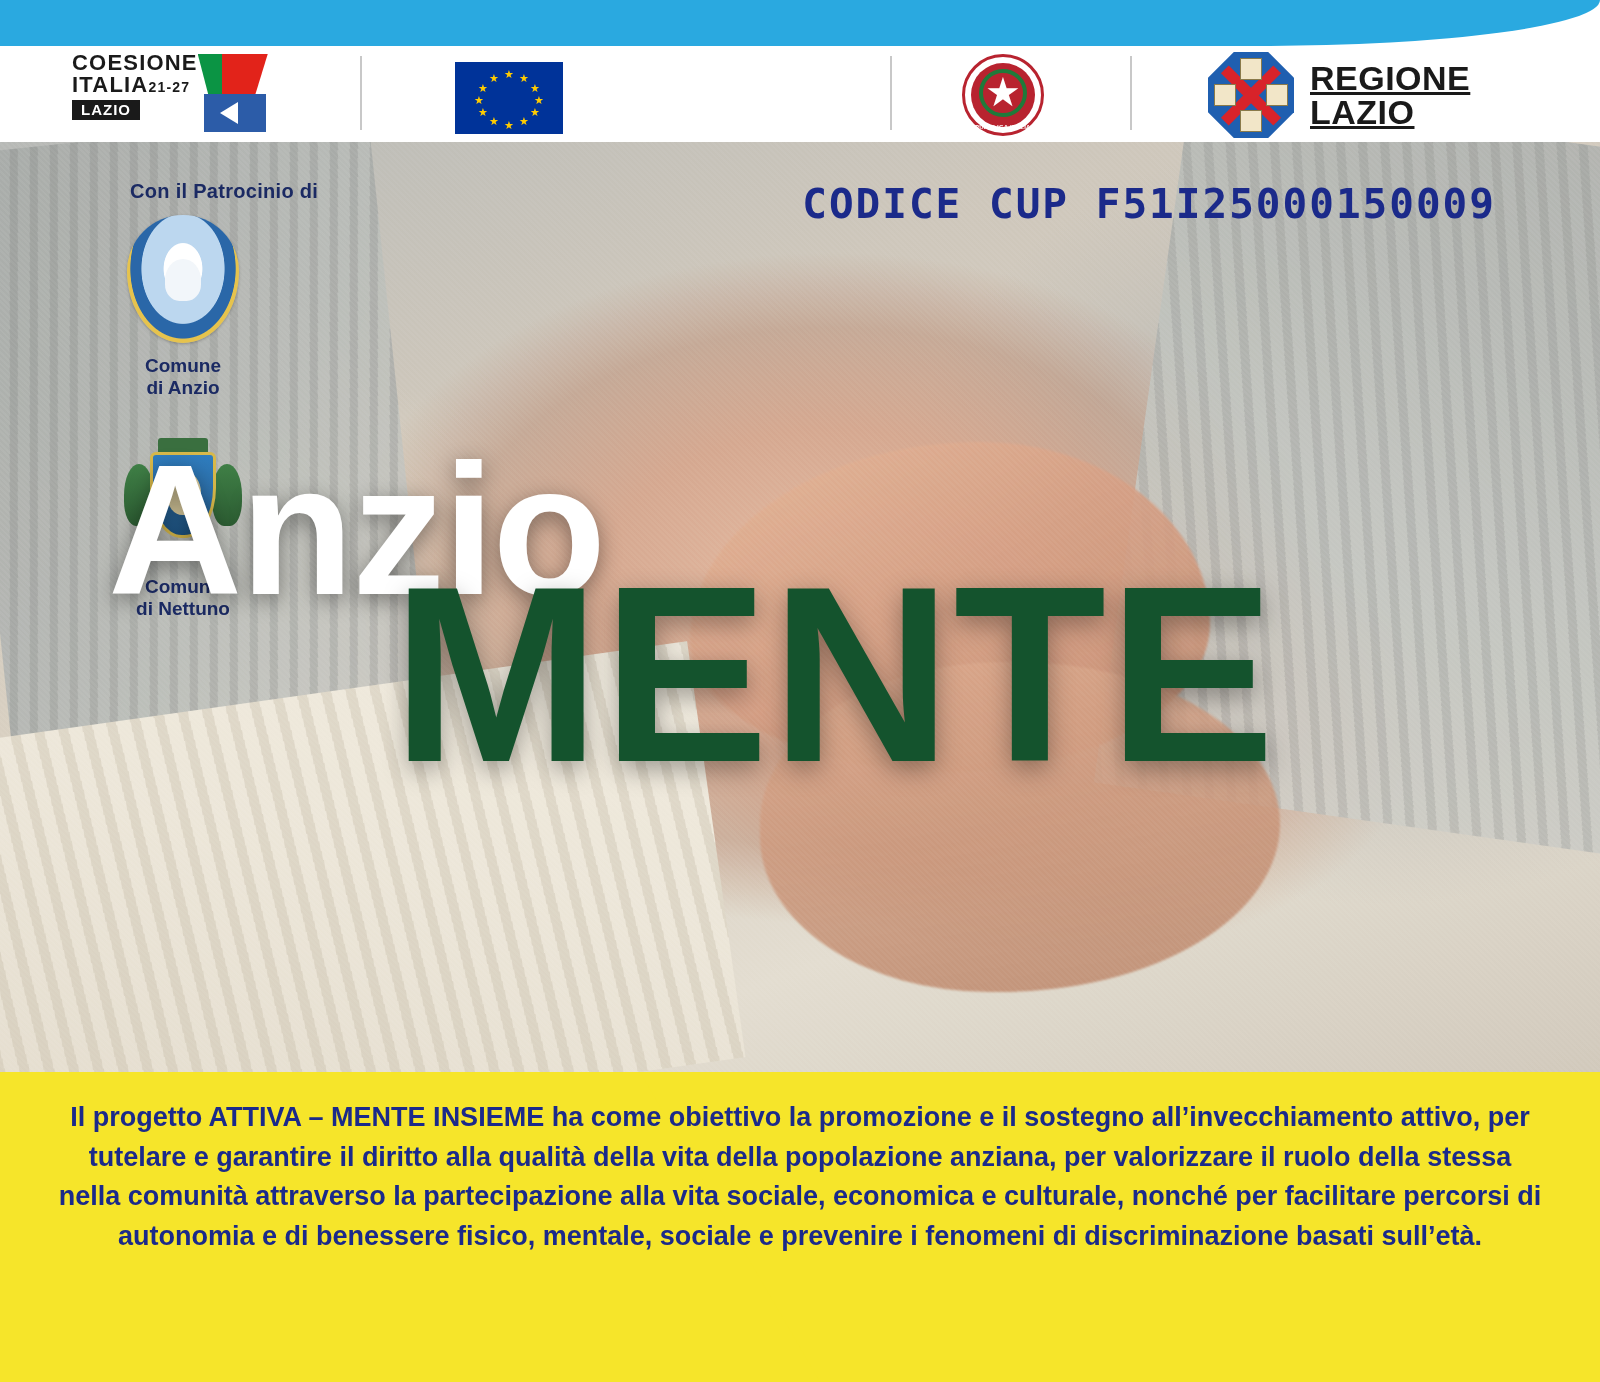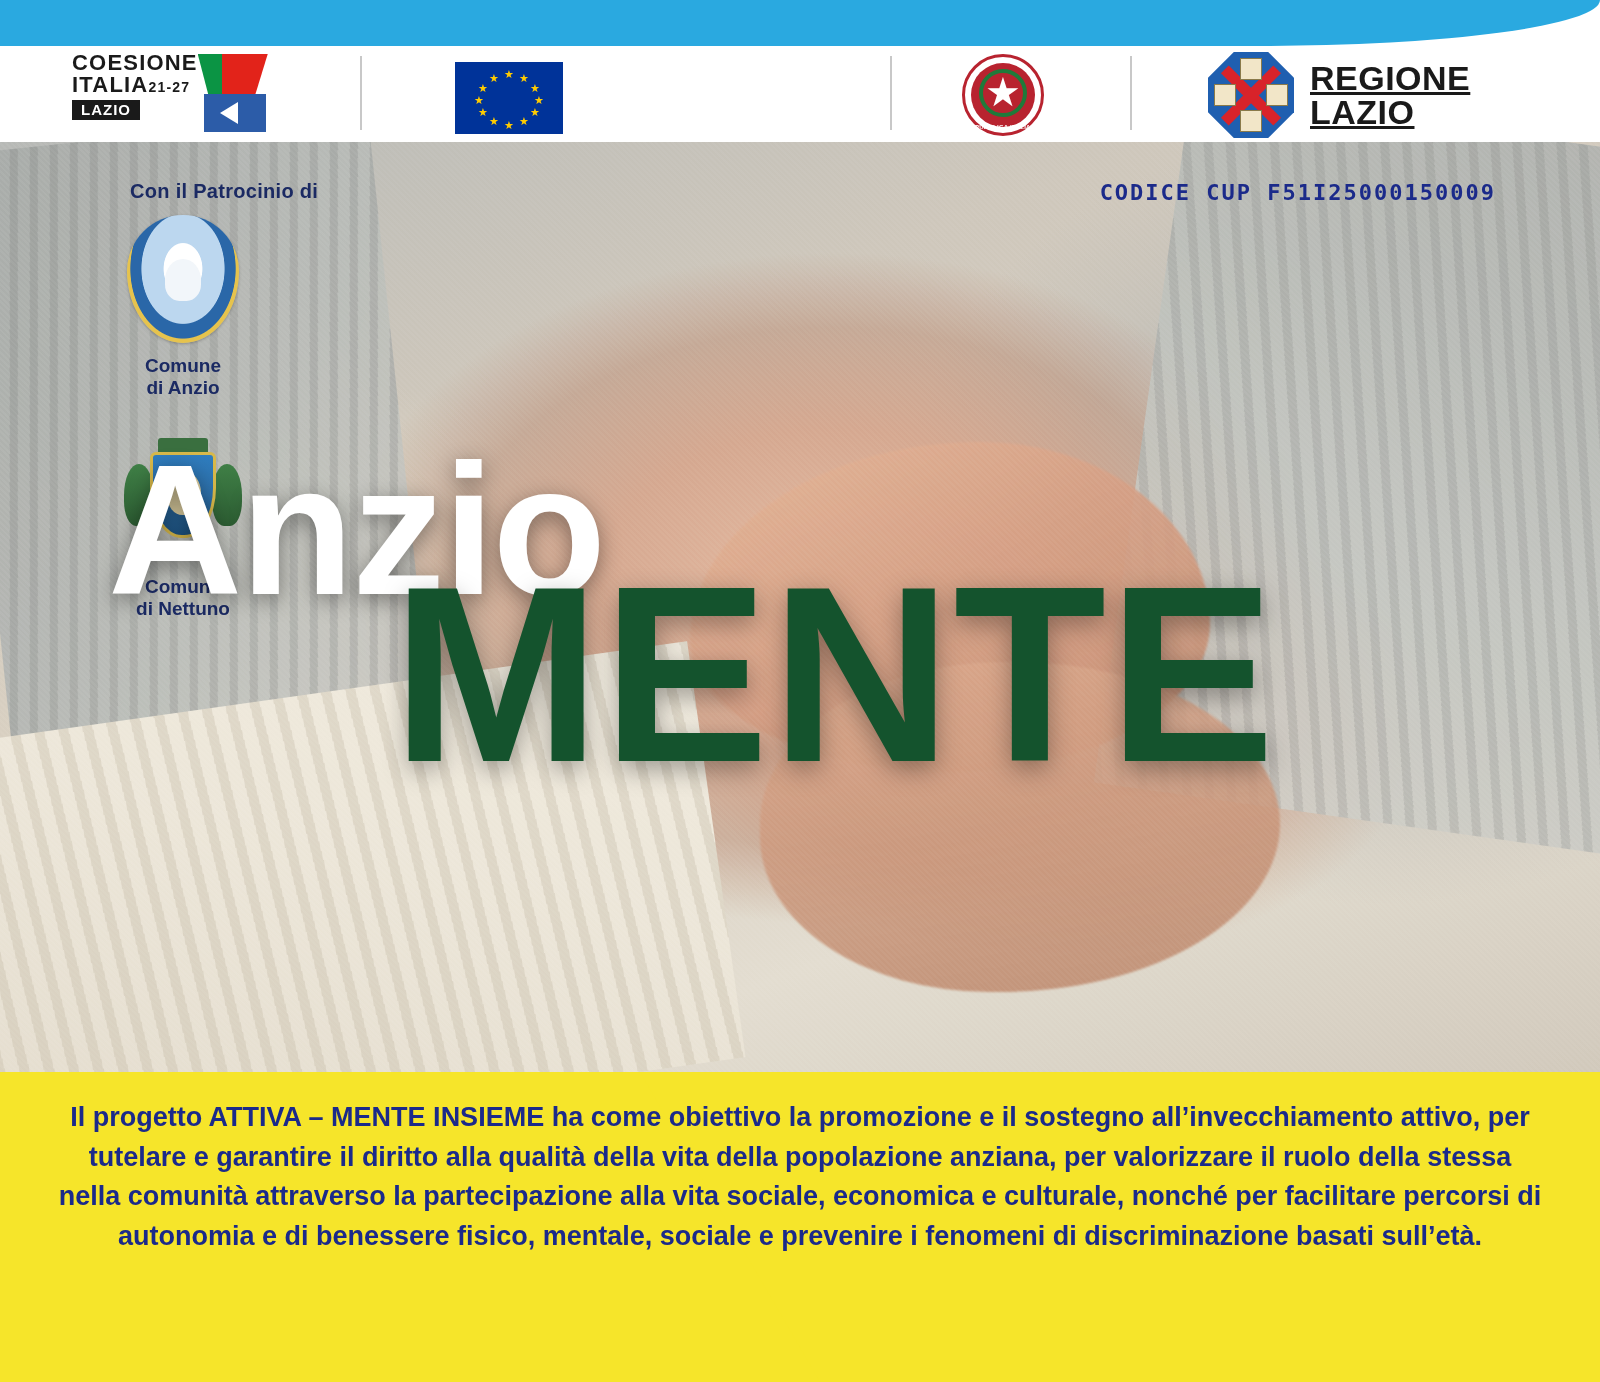--- a/index.html
+++ b/index.html
@@ -411,21 +411,21 @@
     font-weight: bold;
     color: #1b2a63;
     line-height: 1.18;
   }
 
   
   .cup {
     position: absolute;
     right: 104px;
     top: 38px;
-    font-size: 22px;
+    font-size: 41px;
     font-weight: bold;
     letter-spacing: 2px;
     color: #1b2a8a;
     font-family: "DejaVu Sans Mono", monospace;
     z-index: 20;
     white-space: nowrap;
   }
 
   
   .title-attiva {

